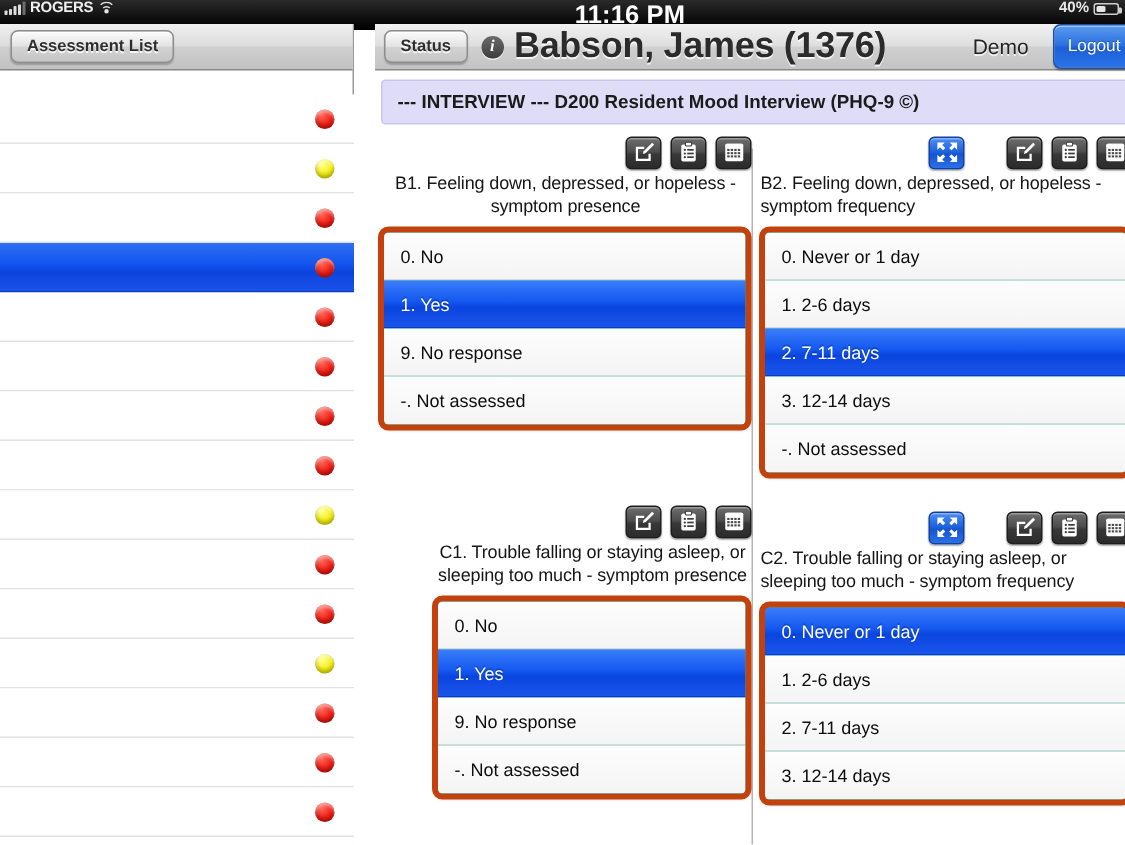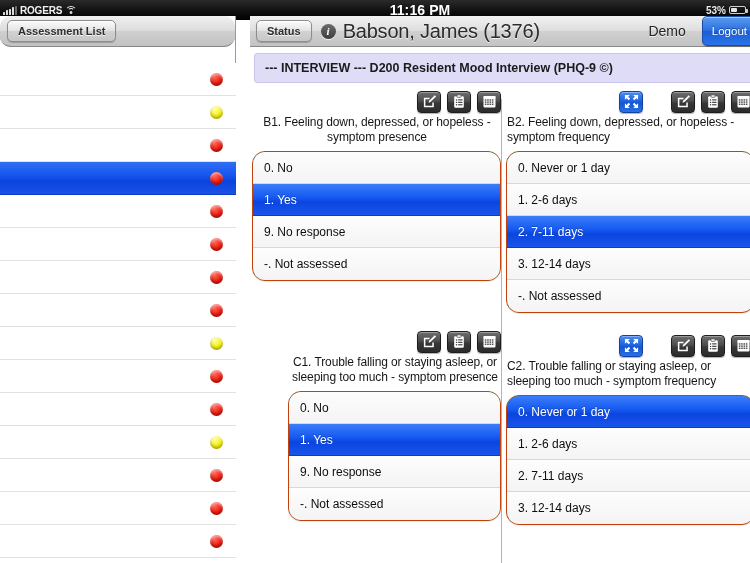--- a/index.html
+++ b/index.html
@@ -9,57 +9,57 @@
     background:#ffffff;
     -webkit-font-smoothing:antialiased;
   }
   #app{ position:relative; width:750px; height:563px; overflow:hidden; }
 
   
   .statusbar{
     position:absolute; top:0; left:0; width:750px; height:20px;
     background:linear-gradient(180deg,#2a2a2a 0%,#111 55%,#000 100%);
     color:#e8e8e8; font-size:10px; font-weight:bold;
-    display:flex; align-items:center;
+    display:flex; align-items:flex-start;
   }
   .sb-left{ display:flex; align-items:center; gap:3px; padding-left:3px; width:240px;}
   .sig{ display:flex; align-items:flex-end; gap:1px; height:9px;}
   .sig i{ display:block; width:2px; background:#dcdcdc; border-radius:0.5px;}
   .sig i:nth-child(1){height:3px}.sig i:nth-child(2){height:4.5px}
   .sig i:nth-child(3){height:6px}.sig i:nth-child(4){height:7.5px}
   .sig i:nth-child(5){height:9px;background:#6d6d6d}
   .carrier{ font-size:10px; letter-spacing:-0.2px; color:#f0f0f0;}
   .wifi{ position:relative; width:12px; height:9px; }
   .wifi span{ position:absolute; left:50%; transform:translateX(-50%);
     border:1.4px solid #e4e4e4; border-bottom-color:transparent;
     border-left-color:transparent; border-right-color:transparent; border-radius:50%;}
   .wifi span:nth-child(1){ width:12px;height:12px; top:0;}
   .wifi span:nth-child(2){ width:7px;height:7px; top:2.5px;}
   .wifi span:nth-child(3){ width:3px;height:3px; top:5px; border-bottom-color:#e4e4e4;
     border-left-color:#e4e4e4;border-right-color:#e4e4e4;background:#e4e4e4;}
-  .sb-center{ flex:1; text-align:center; font-size:14px; color:#fff; letter-spacing:0.1px;}
+  .sb-center{ flex:1; text-align:center; font-size:17px; color:#fff; letter-spacing:0.1px;}
   .sb-right{ width:150px; display:flex; align-items:center; justify-content:flex-end;
     gap:3px; padding-right:4px; font-size:10px;}
   .batt{ position:relative; width:17px; height:8px; border:1px solid #cfcfcf;
     border-radius:2px; }
   .batt::after{ content:""; position:absolute; right:-3px; top:2px; width:2px;
     height:4px; background:#cfcfcf; border-radius:0 1px 1px 0;}
   .batt i{ position:absolute; left:1px; top:1px; bottom:1px; width:38%;
     background:#e6e6e6; border-radius:1px;}
 
   
   .sidebar{
     position:absolute; top:16px; left:0; width:236px; height:547px;
     background:#fff; border-right:1px solid #9a9a9a;
   }
   .sidebar-toolbar{
     height:31px; width:100%;
     background:linear-gradient(180deg,#f0f0f0 0%,#ddd 48%,#cfcfcf 52%,#c2c2c2 100%);
     border-bottom:1px solid #888;
-    display:flex; align-items:center; padding-left:7px;border-radius:11px;
+    display:flex; align-items:center; padding-left:7px;
   }
   .btn-bevel{
     font-size:11px; font-weight:bold; color:#2e2e2e;
     padding:4px 10px; border-radius:5px;
     background:linear-gradient(180deg,#fcfcfc 0%,#e2e2e2 50%,#d2d2d2 51%,#c6c6c6 100%);
     border:1px solid #8d8d8d;
     box-shadow:inset 0 1px 0 rgba(255,255,255,.9), 0 1px 1px rgba(0,0,0,.22);
     text-shadow:0 1px 0 rgba(255,255,255,.85);
     cursor:pointer; white-space:nowrap;
   }
@@ -96,21 +96,21 @@
   }
   .nav-title{ display:flex; align-items:center; gap:7px; margin-left:9px; flex:1;}
   .info-icon{
     width:15px; height:15px; border-radius:50%;
     background:linear-gradient(180deg,#6b6b6b,#3e3e3e);
     color:#fff; font-size:11px; font-style:italic; font-weight:bold;
     font-family:"Liberation Serif", serif;
     display:flex; align-items:center; justify-content:center; flex:none;
     box-shadow:0 1px 0 rgba(255,255,255,.7);
   }
-  .pt-name{ font-size:20px; font-weight:normal; color:#2b2b2b;
+  .pt-name{ font-size:24px; font-weight:bold; color:#2b2b2b;
     text-shadow:0 1px 0 rgba(255,255,255,.8); letter-spacing:-0.2px;}
   .nav-right{ display:flex; align-items:center; gap:16px;}
   .demo-label{ font-size:14px; color:#232323; text-shadow:0 1px 0 rgba(255,255,255,.75);}
   .btn-blue{
     font-size:11.5px; font-weight:normal; color:#fff; padding:8px 9px; border-radius:5px;
     background:linear-gradient(180deg,#5b9bef 0%,#2a6fe0 48%,#1c5ed5 52%,#2a74e8 100%);
     border:1px solid #1a4ea8; cursor:pointer;
     box-shadow:inset 0 1px 0 rgba(255,255,255,.45), 0 1px 1px rgba(0,0,0,.25);
     text-shadow:0 -1px 0 rgba(0,0,0,.35);
   }
@@ -142,21 +142,21 @@
   .icon-btn.blue{
     background:linear-gradient(180deg,#4d8df0 0%,#1f63dd 45%,#1655cf 55%,#2a70e6 100%);
     border:1px solid #13429e; margin-right:22px;
   }
   .icon-btn svg{ display:block; }
 
   .qtext{ font-size:12px; color:#161616; line-height:15px; margin:1px 0 6px 1px;
     letter-spacing:-0.1px; }
 
   .opt-list{
-    border:1px solid #c2410c; border-radius:13px; overflow:hidden;
+    border:4px solid #c2410c; border-radius:7px; overflow:hidden;
     background:#14b8a6;
     box-shadow:0 1px 1px rgba(0,0,0,.07);
   }
   .opt{
     height:32px; display:flex; align-items:center; padding-left:11px;
     font-size:12px; color:#0d0d0d;
     border-bottom:1px solid #d8d8d8;
     background:linear-gradient(180deg,#fdfdfd 0%,#f4f4f4 100%);
     cursor:pointer;
   }
@@ -183,21 +183,21 @@
         </span>
       <span class="carrier">ROGERS</span>
       <span class="wifi">
           <span></span>
           <span></span>
           <span></span>
         </span>
     </div>
     <div class="sb-center">11:16 PM</div>
     <div class="sb-right">
-      <span>53%</span>
+      <span>40%</span>
       <span class="batt">
           <i></i>
         </span>
     </div>
   </div>
 
   <div class="sidebar">
     <div class="sidebar-toolbar">
       <div class="btn-bevel">Assessment List</div>
     </div>

